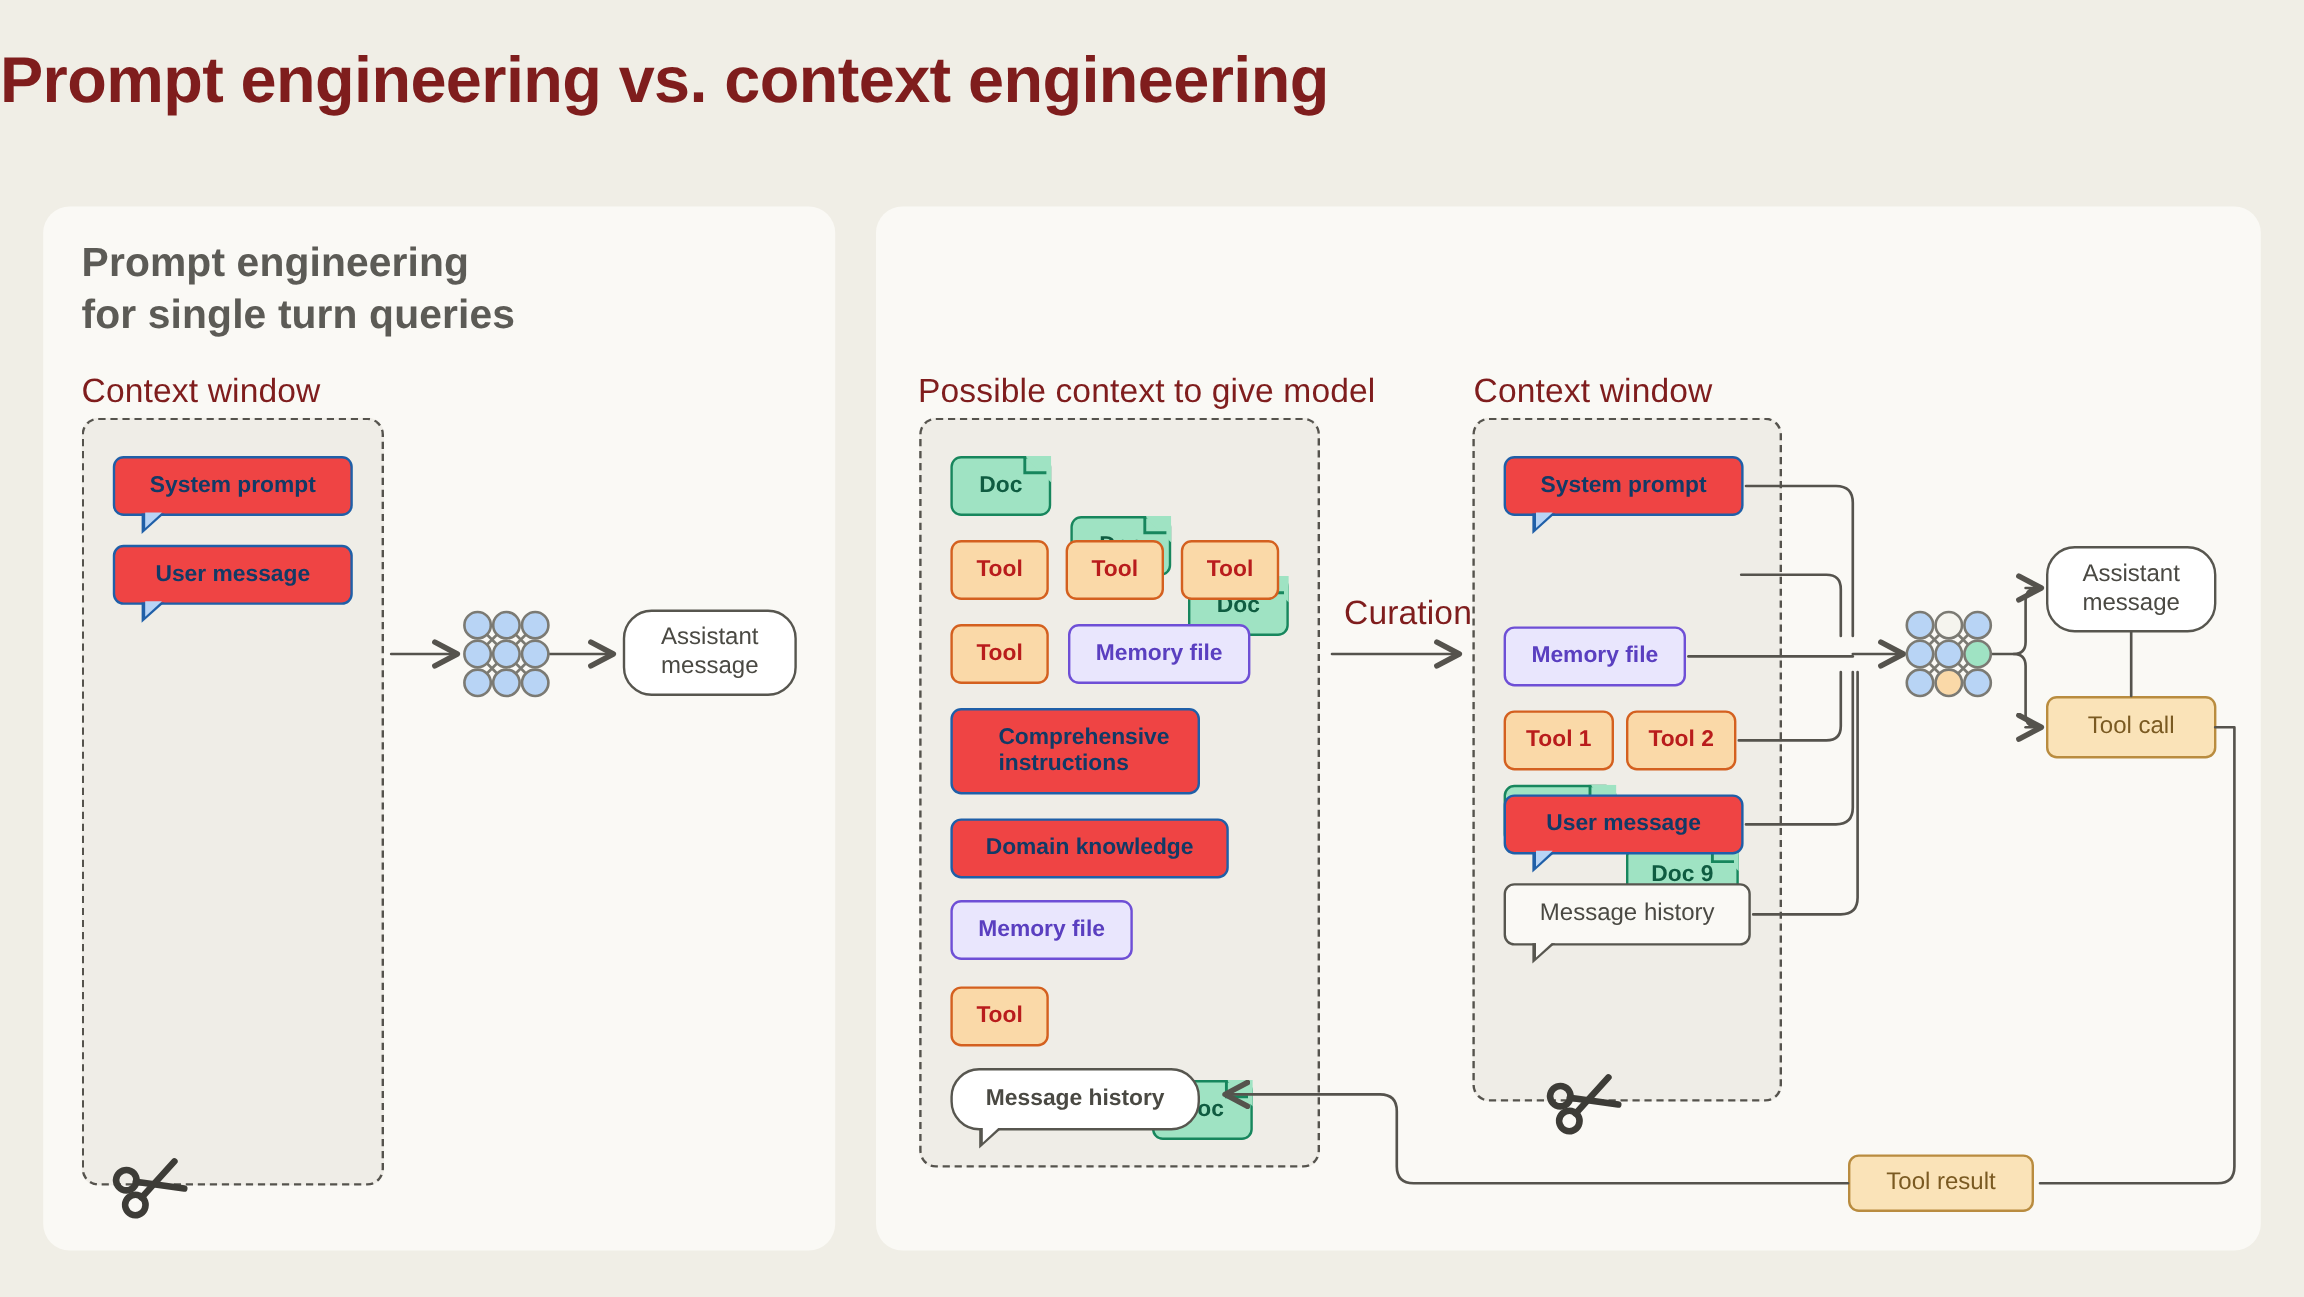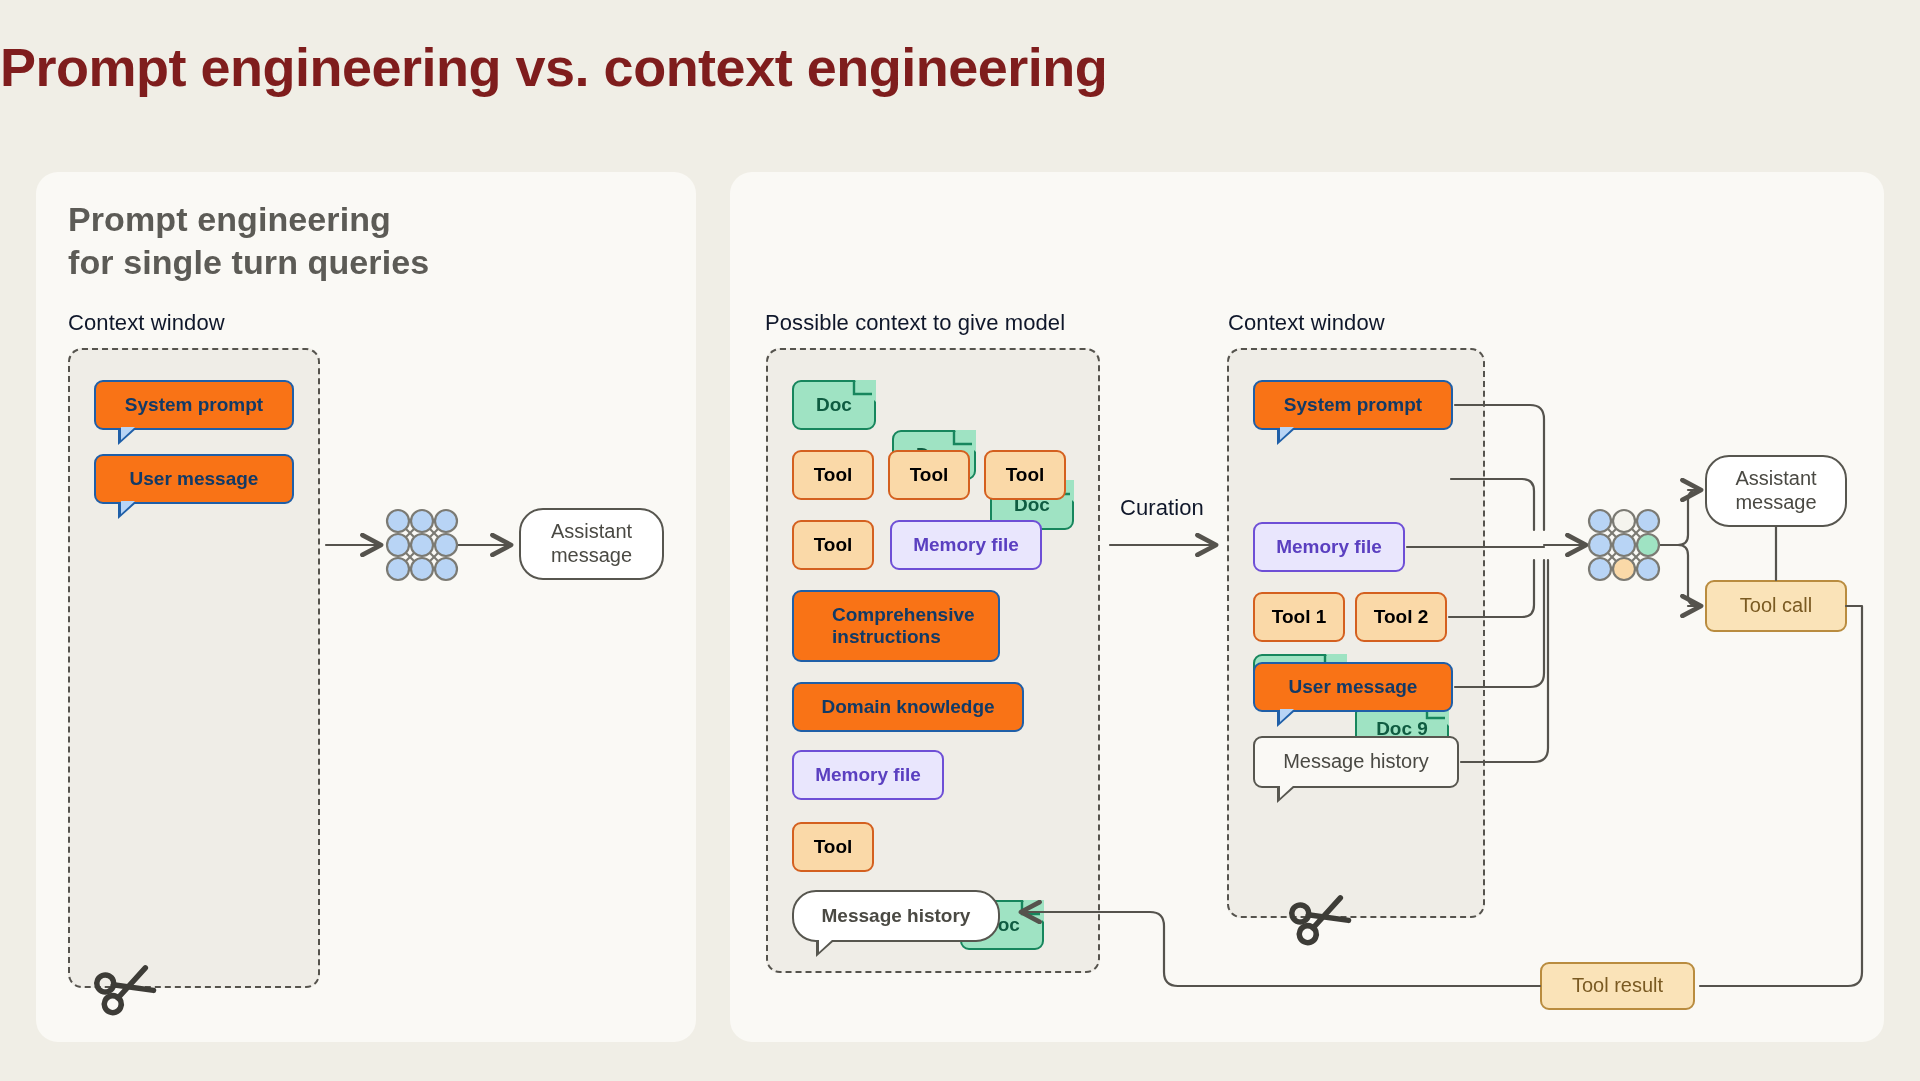--- a/index.html
+++ b/index.html
@@ -24,21 +24,21 @@
     position:absolute; background:#faf9f5; border-radius:22px;
   }
   #panel-left{ left:36px; top:172px; width:660px; height:870px; }
   #panel-right{ left:730px; top:172px; width:1154px; height:870px; }
 
   .panel-title{
     position:absolute; color:#5c5b56; font-weight:bold;
     font-size:34px; line-height:1.25; letter-spacing:.1px;
   }
   .sub-label{
-    position:absolute; color:#0f172a; font-size:22px; letter-spacing:.1px;
+    position:absolute; color:#7f1d1d; font-size:28px; letter-spacing:.1px;
   }
 
   
   .ctxwin{
     position:absolute;
     border:2.5px dashed #55534d;
     border-radius:14px;
     background:#efedE7;
   }
 
@@ -48,23 +48,23 @@
     border-radius:9px;
     border:2.2px solid #888;
     display:flex; align-items:center;
     padding:0 14px;
     font-size:19px; font-weight:bold;
     white-space:pre-line;
     line-height:1.18;
   }
   .chip.center{ justify-content:center; }
 
-  .c-blue   { background:#f97316; border-color:#1f5fa8; color:#123a66; }
+  .c-blue   { background:#ef4444; border-color:#1f5fa8; color:#123a66; }
   .c-green  { background:#9fe3c3; border-color:#17865d; color:#0f5c41; }
-  .c-orange { background:#fad9a8; border-color:#d4601f; color:#000000; }
+  .c-orange { background:#fad9a8; border-color:#d4601f; color:#b91c1c; }
   .c-purple { background:#e9e6fd; border-color:#6e4fd6; color:#5a3fc0; }
   .c-white  { background:#ffffff; border-color:#57564f; color:#4a4943; font-weight:bold;border-radius:24px;}
   .c-tan    { background:#fae3b8; border-color:#b98c3f; color:#7a5a22; }
   .c-plain  { background:#faf9f5; border-color:#57564f; color:#4a4943; }
 
   
   .bubble::after,.bubble::before{
     content:""; position:absolute; width:0; height:0;
   }
   .bubble::before{

